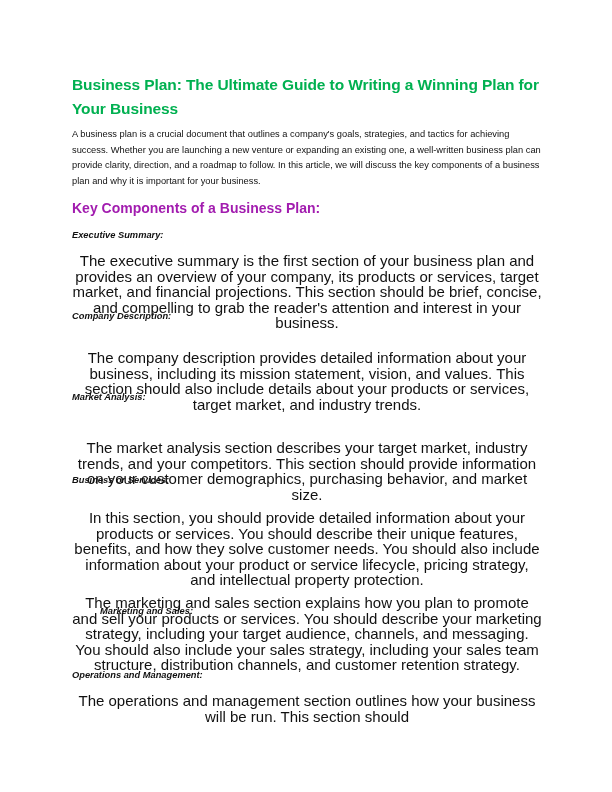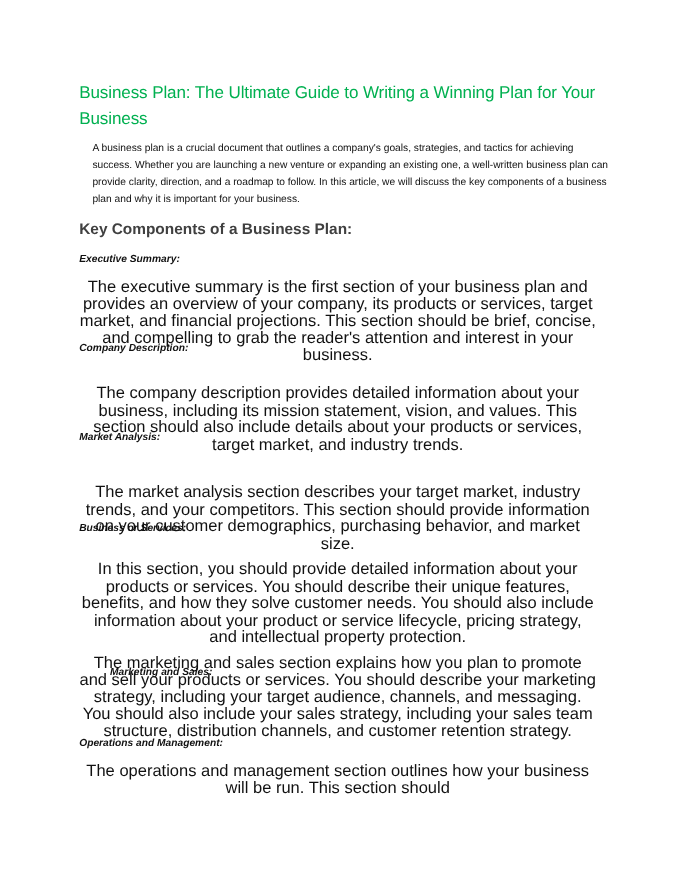--- a/index.html
+++ b/index.html
@@ -20,42 +20,42 @@
       left: 72px;
       top: 0;
       width: 470px;
     }
     .title {
       position: absolute;
       left: 0;
       top: 73px;
       width: 470px;
       font-size: 15.5px;
-      font-weight: normal;
+      font-weight: bold;
       color: #00B050;
       line-height: 24px;
       margin: 0;
       letter-spacing: -0.1px;
     }
     .intro {
       position: absolute;
-      left: 12px;
+      left: 0;
       top: 127px;
       width: 470px;
       font-size: 9.3px;
       line-height: 15.5px;
       margin: 0;
     }
     .h2 {
       position: absolute;
       left: 0;
       top: 199px;
       font-size: 14px;
       font-weight: bold;
-      color: #404040;
+      color: #a21caf;
       margin: 0;
       line-height: 18px;
     }
     .sec-head {
       position: absolute;
       left: 0;
       font-size: 9.3px;
       font-weight: bold;
       margin: 0;
       line-height: 13px;

